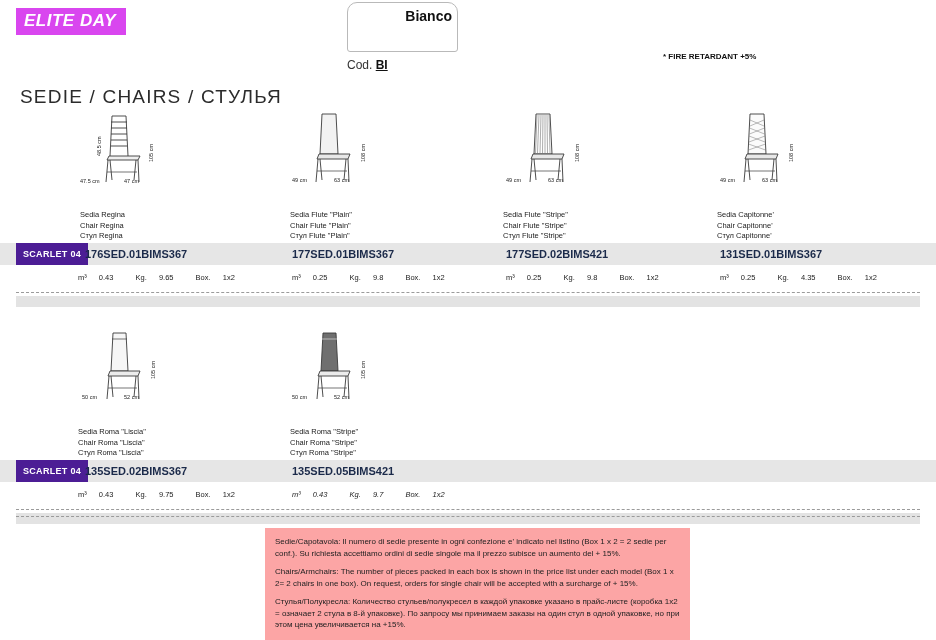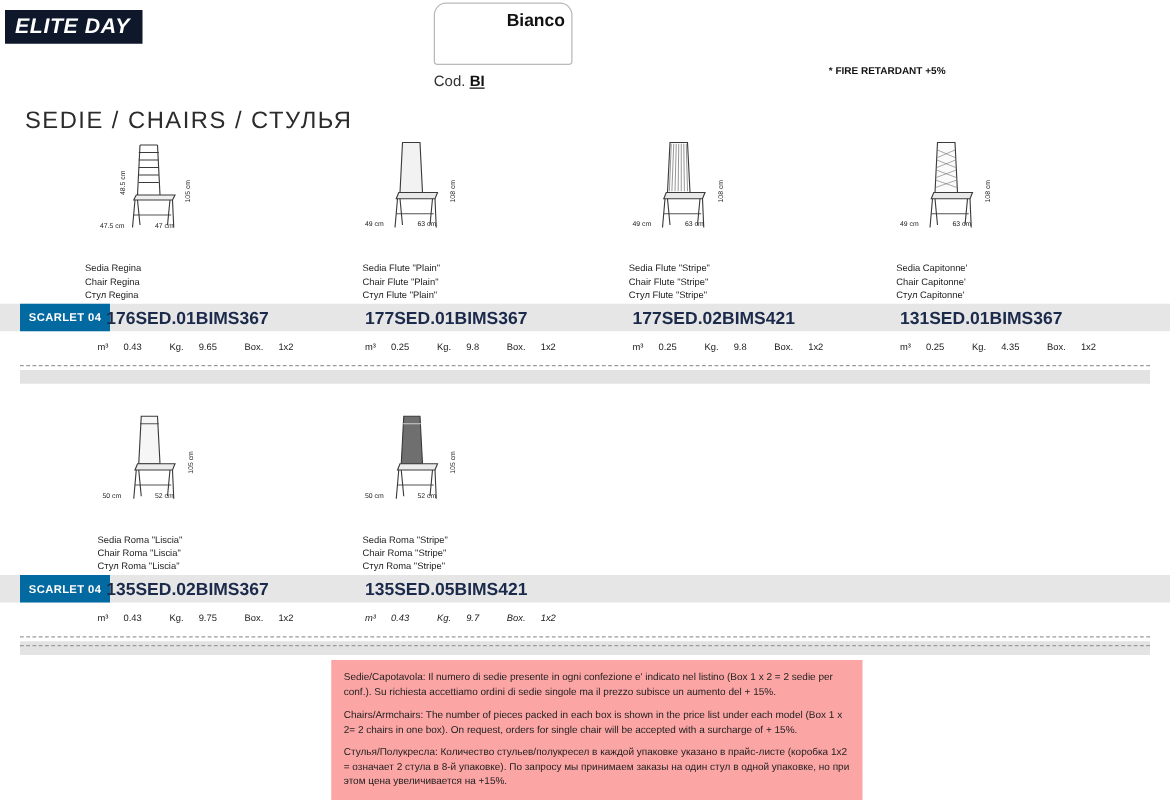--- a/index.html
+++ b/index.html
@@ -12,23 +12,23 @@
     height: 640px;
     position: relative;
     font-family: "Liberation Sans", sans-serif;
     color: #1a1a1a;
     overflow: hidden;
   }
 
   
   .brand-badge {
     position: absolute;
-    left: 4px;
+    left: 16px;
     top: 8px;
-    background: #0f172a;
+    background: #d946ef;
     color: #ffffff;
     font-size: 17px;
     font-weight: bold;
     font-style: italic;
     letter-spacing: 0.5px;
     padding: 3px 10px 4px 8px;
   }
 
   .swatch-wrap {
     position: absolute;
@@ -124,33 +124,33 @@
     width: 936px;
     height: 22px;
     background: #e6e6e6;
   }
   .band .tag {
     position: absolute;
     left: 16px;
     top: 0;
     height: 22px;
     line-height: 22px;
-    background: #0369a1;
+    background: #4c1d95;
     color: #ffffff;
     font-size: 9px;
     font-weight: bold;
     padding: 0 7px;
     letter-spacing: 0.3px;
   }
   .band .code {
     position: absolute;
     top: 0;
     height: 22px;
     line-height: 22px;
-    font-size: 14px;
+    font-size: 11px;
     font-weight: bold;
     color: #1b2a4a;
   }
 
   .specsrow {
     position: absolute;
     left: 0;
     width: 936px;
     font-size: 7.5px;
     color: #222;
@@ -300,21 +300,21 @@
           <path d="M32 49 L30 72 M62 49 L63 72 M34 49 L36 70 M60 49 L58 70"></path>
           <path d="M31 61 L61 61" stroke-width="0.7"></path>
         </g>
       </svg>
       <div class="dim vert" style="left:74px; top:52px;">108 cm</div>
       <div class="dim" style="left:6px; top:67px;">49 cm</div>
       <div class="dim" style="left:48px; top:67px;">63 cm</div>
     </div>
   </div>
 
-  <div class="names" style="left:68px; top:100px;">
+  <div class="names" style="left:80px; top:100px;">
     <div>Sedia Regina</div>
     <div>Chair Regina</div>
     <div>Стул Regina</div>
   </div>
   <div class="names" style="left:290px; top:100px;">
     <div>Sedia Flute "Plain"</div>
     <div>Chair Flute "Plain"</div>
     <div>Стул Flute "Plain"</div>
   </div>
   <div class="names" style="left:503px; top:100px;">

